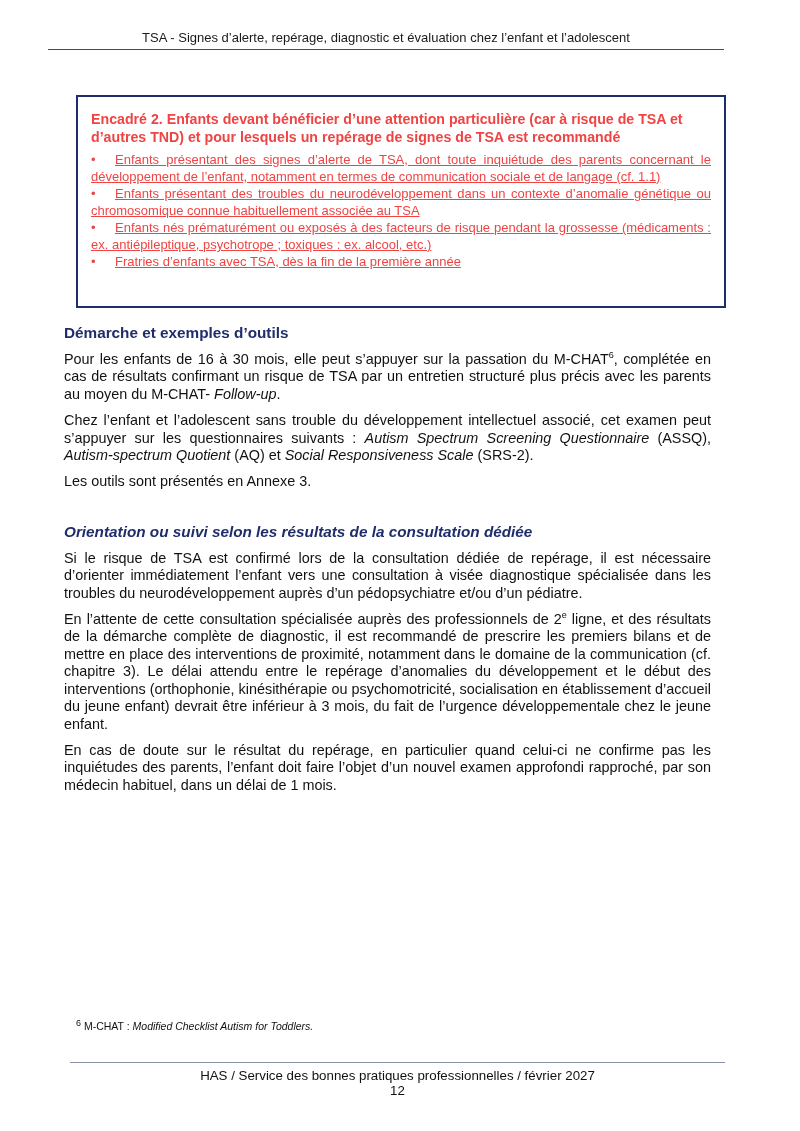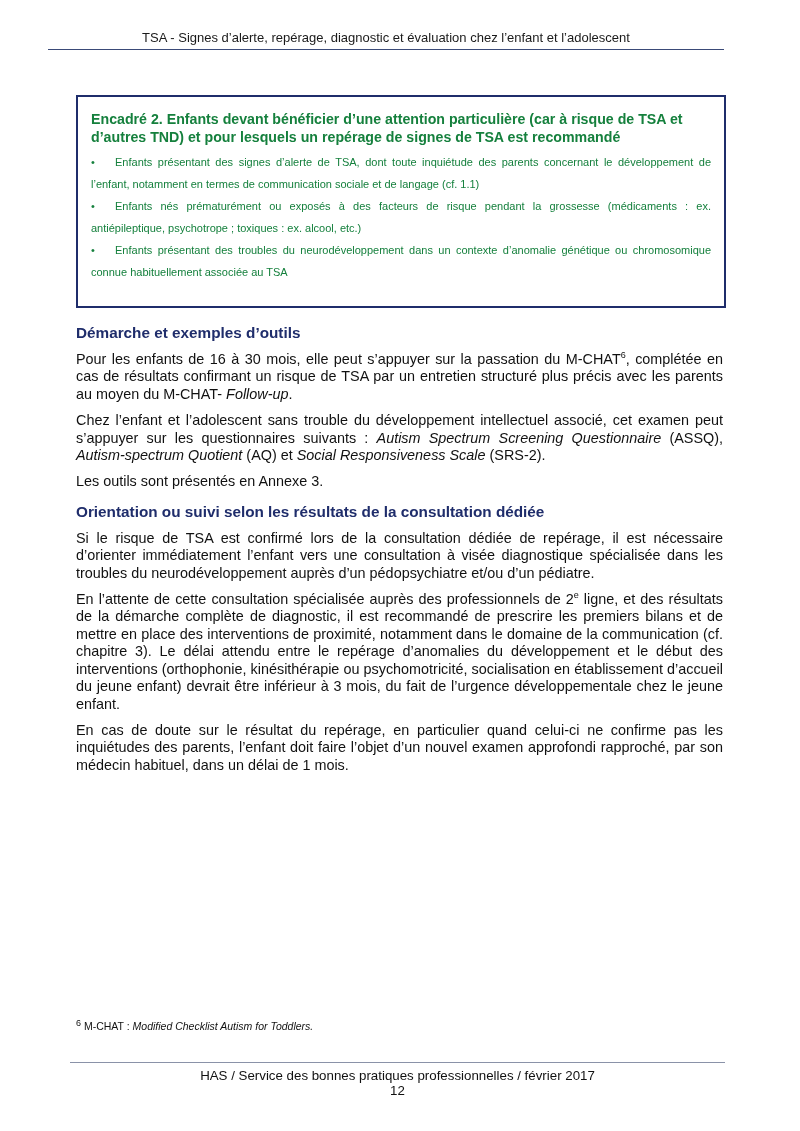--- a/index.html
+++ b/index.html
@@ -1,60 +1,61 @@
 <!DOCTYPE html>
 <html><head>
 <meta charset="utf-8">
 <style>
   html, body { margin: 0; padding: 0; background: #ffffff; }
   body { width: 800px; height: 1131px; position: relative; overflow: hidden;
          font-family: "Liberation Sans", sans-serif; color: #111; }
   .header { position: absolute; left: 48px; width: 676px; top: 30px; text-align: center;
             font-size: 13px; color: #1a1a1a; padding-bottom: 4px; border-bottom: 1.3px solid #3a4a78; }
   .box { position: absolute; left: 76px; top: 95px; width: 620px; height: 182px;
-         border: 2px solid #1f2d6b; padding: 13px 13px 14px 13px; color: #15803d; }
+         border: 2px solid #1f2d6b; padding: 13px 13px 14px 13px; color: #ef4444; }
   .box-title { font-weight: bold; font-size: 14.2px; line-height: 18px; margin: 0 0 5px 0; }
   .box ul { list-style: none; margin: 0; padding: 0; }
-  .box li { font-size: 11px; line-height: 22px; text-align: justify; }
+  .box li { font-size: 13px; line-height: 17px; text-align: justify; text-decoration: underline; }
   .box li .bullet { display: inline-block; width: 24px; }
-  .content { position: absolute; left: 76px; width: 647px; top: 324px; }
+  .content { position: absolute; left: 64px; width: 647px; top: 324px; }
   h2 { font-size: 15.3px; color: #1f2d6b; font-weight: bold; margin: 0 0 9px 0; }
   p { font-size: 14.4px; line-height: 17.4px; margin: 0 0 9px 0; text-align: justify; }
   sup { font-size: 9px; line-height: 0; }
-  .h2b { margin-top: 12px; }
+  .h2b { margin-top: 32px; font-style: italic; }
   .footnote { position: absolute; left: 76px; top: 1020px; font-size: 10.5px; color: #111; text-align: right; }
   .footer-line { position: absolute; left: 70px; width: 655px; top: 1062px; border-top: 1.3px solid #8a92a8; }
   .footer { position: absolute; left: 70px; width: 655px; top: 1068px; text-align: center;
             font-size: 13.3px; line-height: 15px; color: #111; }
 </style>
 </head>
 <body>
 
 <div class="header">TSA - Signes d’alerte, repérage, diagnostic et évaluation chez l’enfant et l’adolescent</div>
 
 <div class="box">
   <div class="box-title">Encadré 2. Enfants devant bénéficier d’une attention particulière (car à risque de TSA et d’autres TND) et pour lesquels un repérage de signes de TSA est recommandé</div>
   <ul>
     <li><span class="bullet">•</span><span>Enfants présentant des signes d’alerte de TSA, dont toute inquiétude des parents concernant le développement de l’enfant, notamment en termes de communication sociale et de langage (cf. 1.1)</span></li>
+    <li><span class="bullet">•</span><span>Enfants présentant des troubles du neurodéveloppement dans un contexte d’anomalie génétique ou chromosomique connue habituellement associée au TSA</span></li>
     <li><span class="bullet">•</span><span>Enfants nés prématurément ou exposés à des facteurs de risque pendant la grossesse (médicaments : ex. antiépileptique, psychotrope ; toxiques : ex. alcool, etc.)</span></li>
-    <li><span class="bullet">•</span><span>Enfants présentant des troubles du neurodéveloppement dans un contexte d’anomalie génétique ou chromosomique connue habituellement associée au TSA</span></li>
+    <li><span class="bullet">•</span><span>Fratries d’enfants avec TSA, dès la fin de la première année</span></li>
   </ul>
 </div>
 
 <div class="content">
   <h2>Démarche et exemples d’outils</h2>
   <p><span>Pour les enfants de 16 à 30 mois, elle peut s’appuyer sur la passation du M-CHAT</span><sup>6</sup><span>, complétée en cas de résultats confirmant un risque de TSA par un entretien structuré plus précis avec les parents au moyen du M-CHAT- </span><i>Follow-up</i><span>.</span></p>
   <p><span>Chez l’enfant et l’adolescent sans trouble du développement intellectuel associé, cet examen peut s’appuyer sur les questionnaires suivants : </span><i>Autism Spectrum Screening Questionnaire</i><span> (ASSQ), </span><i>Autism-spectrum Quotient</i><span> (AQ) et </span><i>Social Responsiveness Scale</i><span> (SRS-2).</span></p>
   <p>Les outils sont présentés en Annexe 3.</p>
 
   <h2 class="h2b">Orientation ou suivi selon les résultats de la consultation dédiée</h2>
   <p>Si le risque de TSA est confirmé lors de la consultation dédiée de repérage, il est nécessaire d’orienter immédiatement l’enfant vers une consultation à visée diagnostique spécialisée dans les troubles du neurodéveloppement auprès d’un pédopsychiatre et/ou d’un pédiatre.</p>
   <p><span>En l’attente de cette consultation spécialisée auprès des professionnels de 2</span><sup>e</sup><span> ligne, et des résultats de la démarche complète de diagnostic, il est recommandé de prescrire les premiers bilans et de mettre en place des interventions de proximité, notamment dans le domaine de la communication (cf. chapitre 3). Le délai attendu entre le repérage d’anomalies du développement et le début des interventions (orthophonie, kinésithérapie ou psychomotricité, socialisation en établissement d’accueil du jeune enfant) devrait être inférieur à 3 mois, du fait de l’urgence développementale chez le jeune enfant.</span></p>
   <p>En cas de doute sur le résultat du repérage, en particulier quand celui-ci ne confirme pas les inquiétudes des parents, l’enfant doit faire l’objet d’un nouvel examen approfondi rapproché, par son médecin habituel, dans un délai de 1 mois.</p>
 </div>
 
 <div class="footnote"><sup>6</sup><span> M-CHAT : </span><i>Modified Checklist Autism for Toddlers.</i></div>
 
 <div class="footer-line"></div>
 <div class="footer">
-  <div>HAS / Service des bonnes pratiques professionnelles / février 2017</div>
+  <div>HAS / Service des bonnes pratiques professionnelles / février 2027</div>
   <div>12</div>
 </div>
 
 </body></html>

